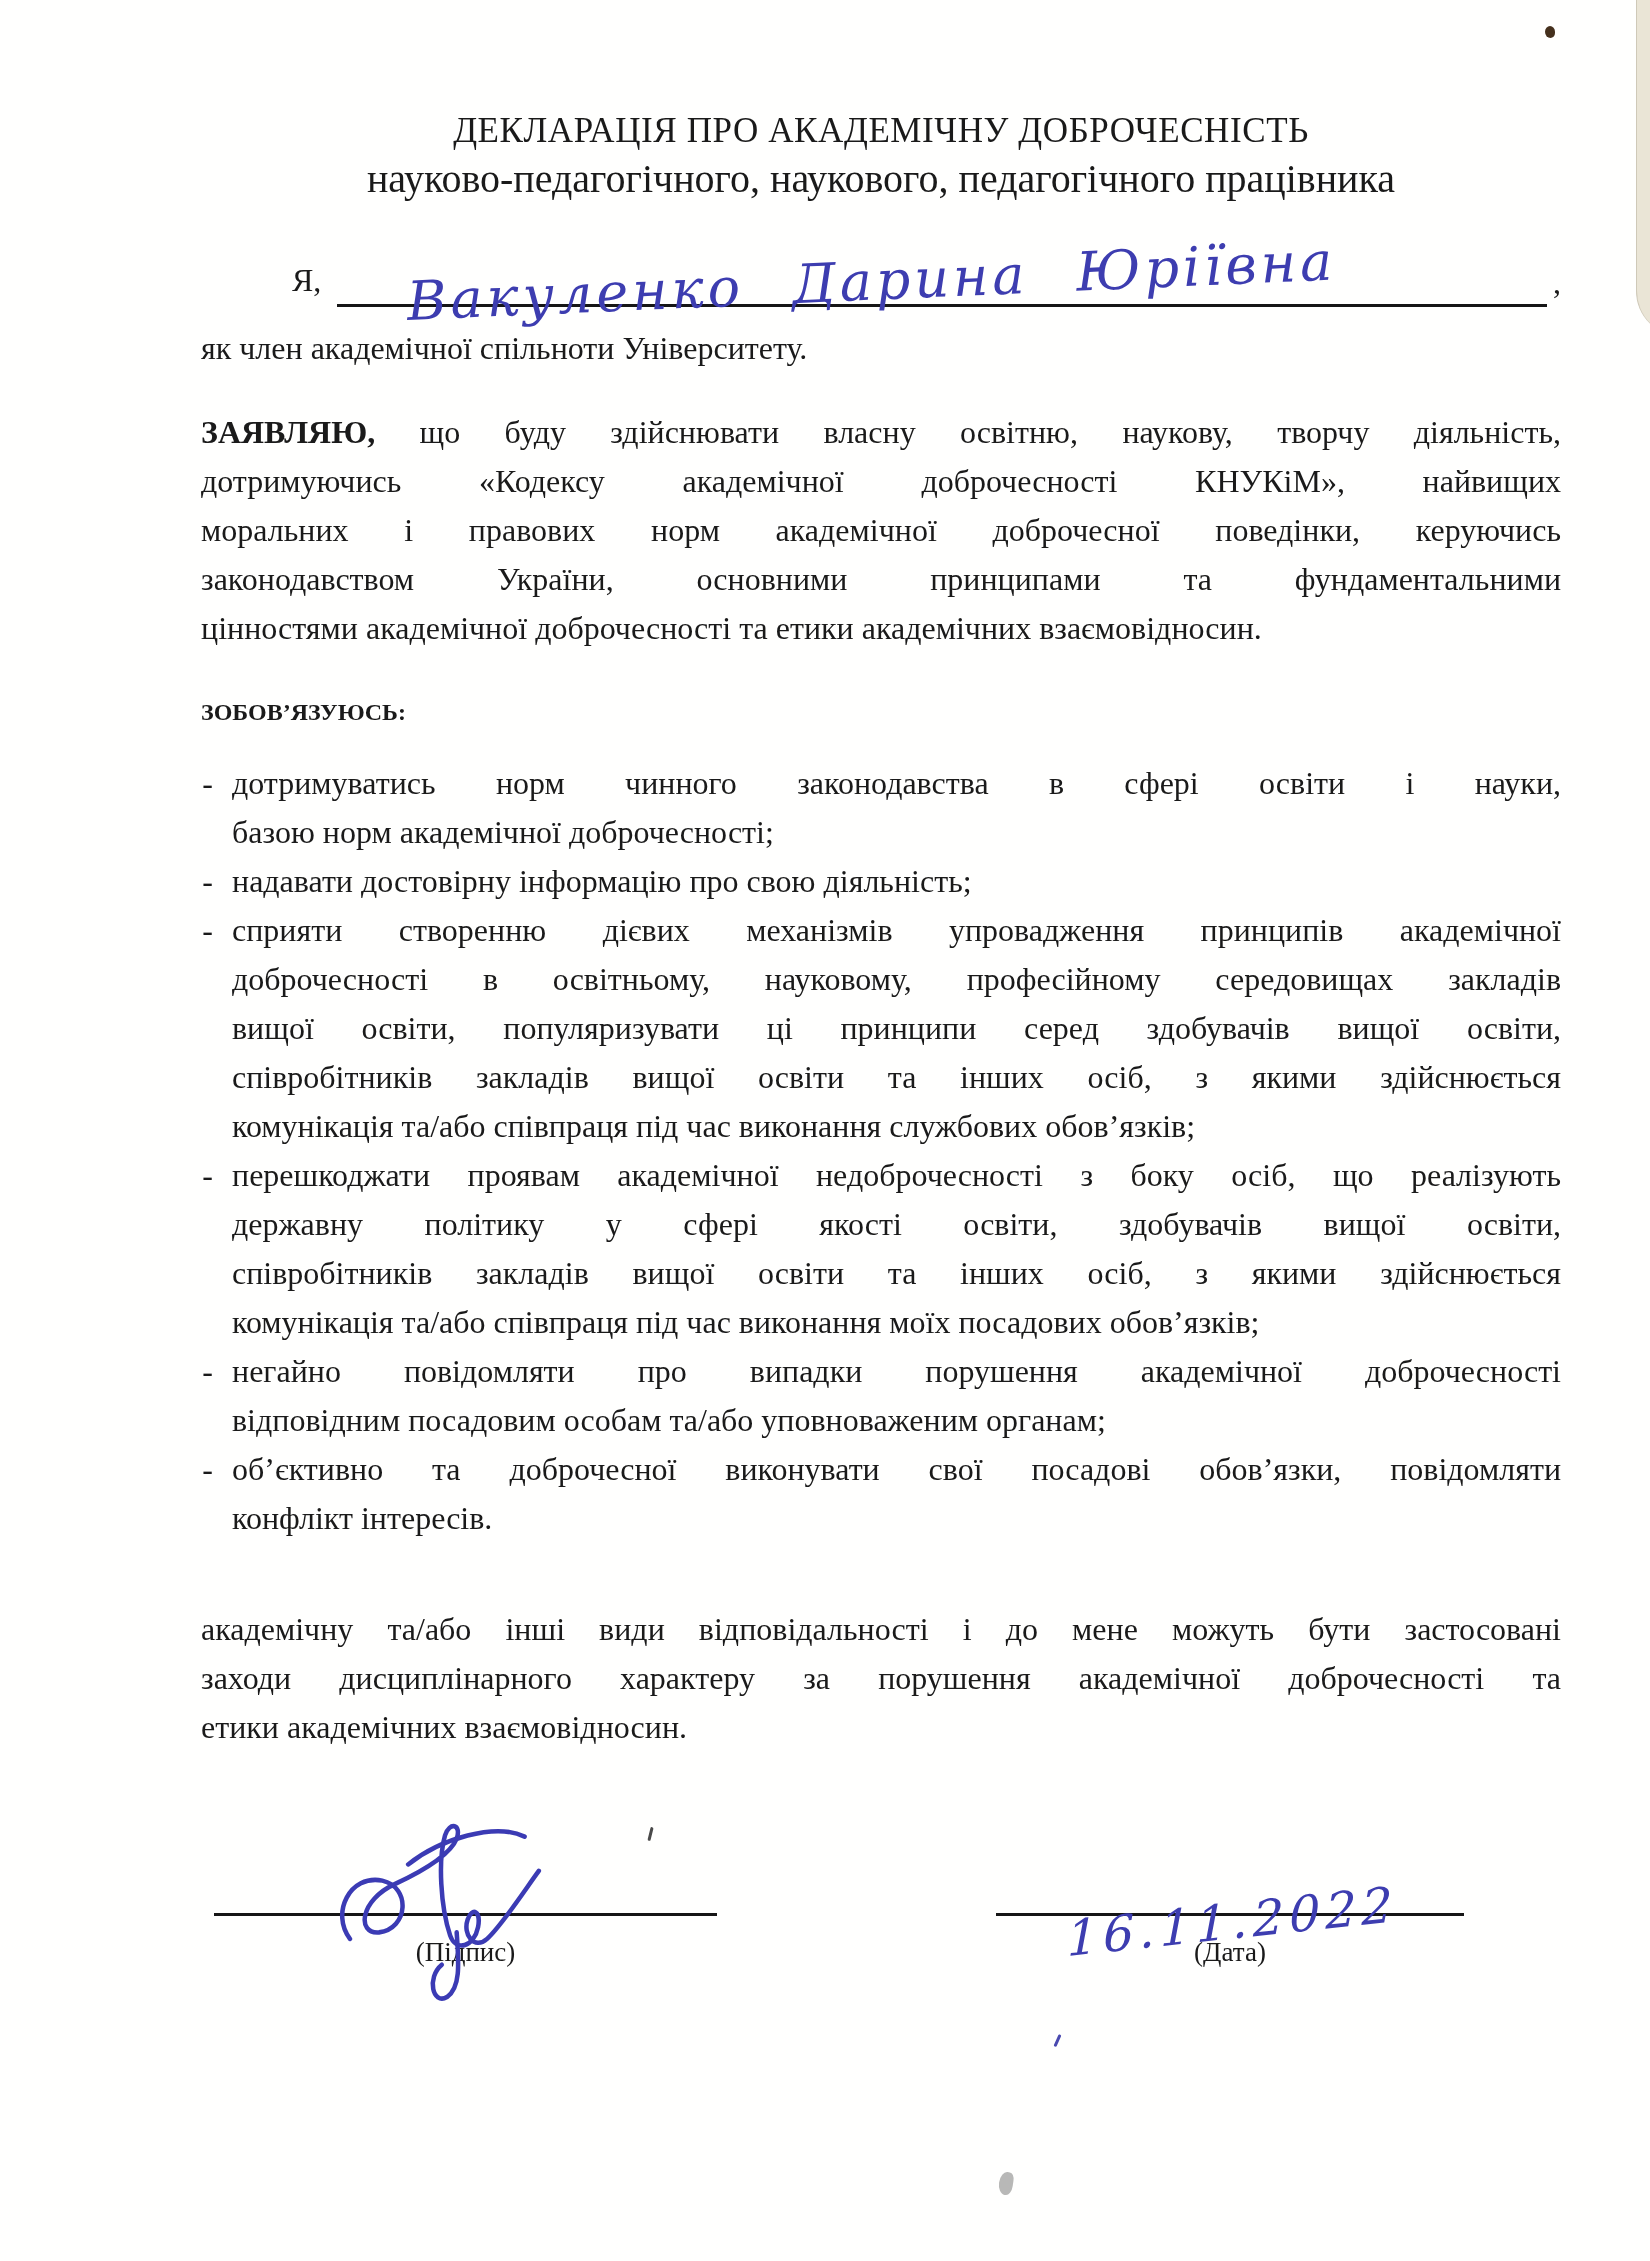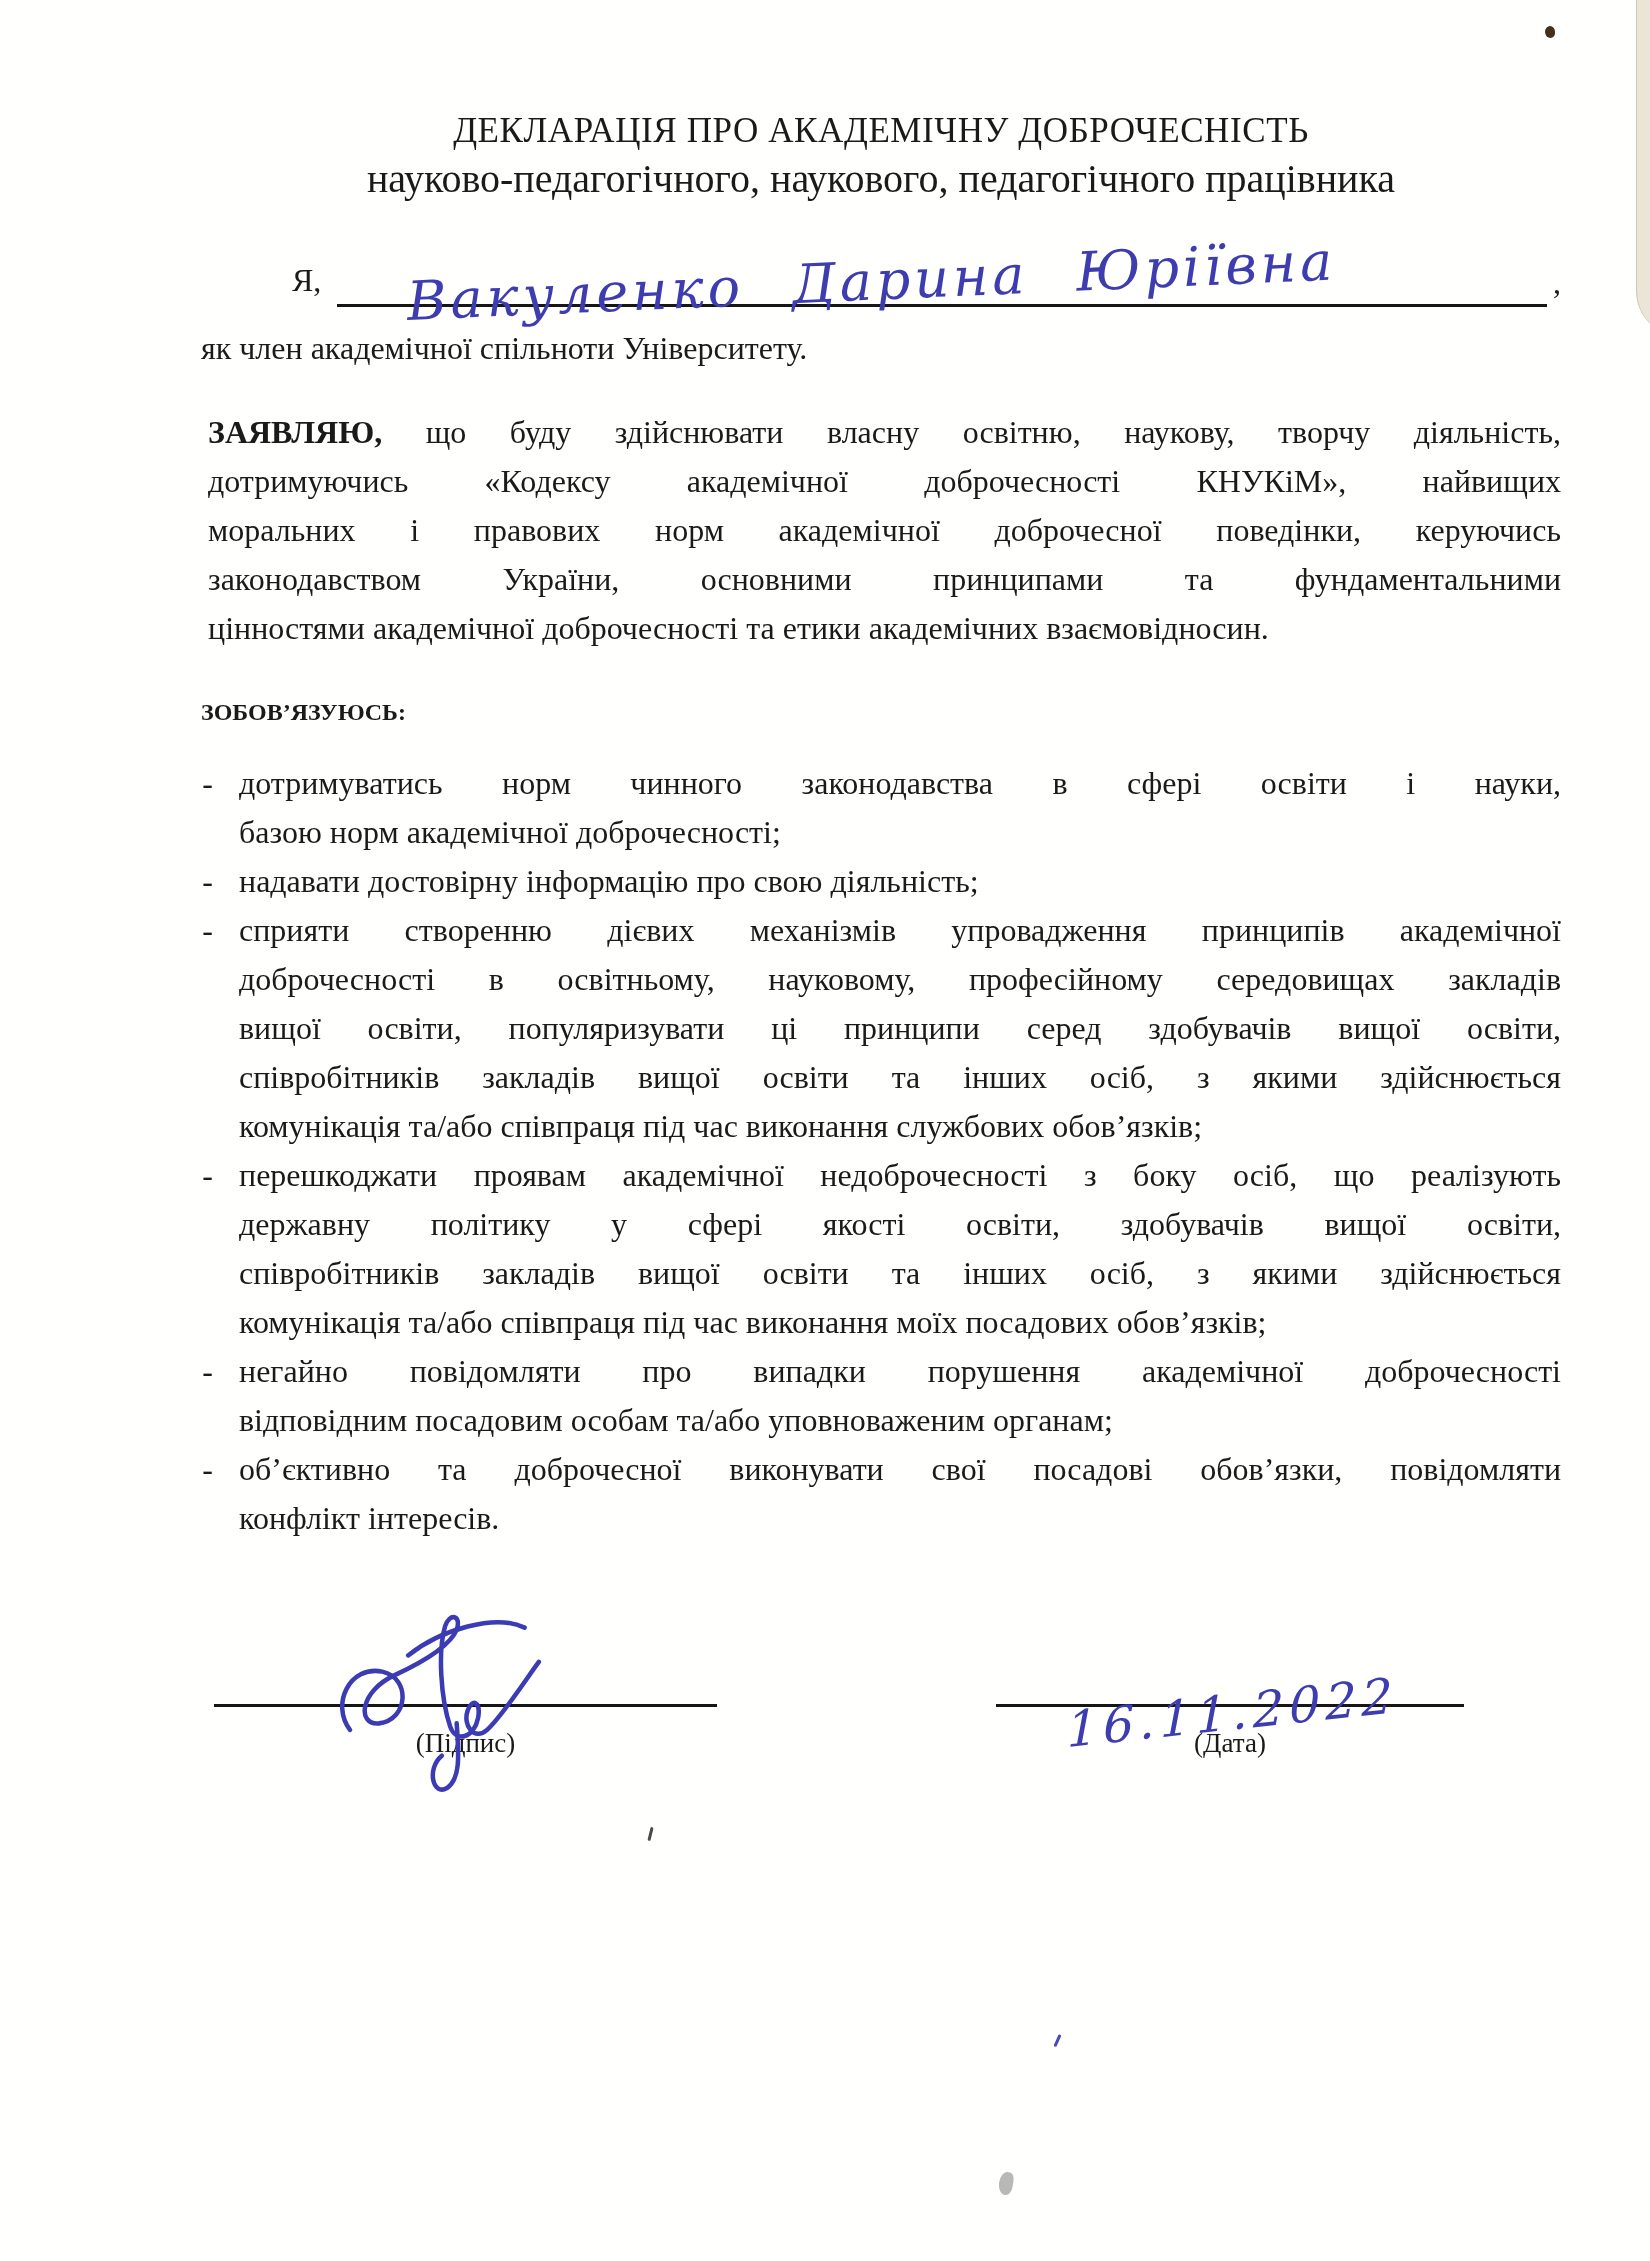--- a/index.html
+++ b/index.html
@@ -19,21 +19,21 @@
   .speck.smudge{left:999px;top:2172px;width:14.2px;height:23px;background:#9a9a98;opacity:.7;
                 border-radius:60% 40% 50% 60%;transform:rotate(8deg);}
 
   .content{position:relative;padding:109px 129px 0 162px;}
 
   .title{text-align:center;font-size:35px;line-height:43px;letter-spacing:0.6px;}
   .subtitle{text-align:center;font-size:40px;line-height:40px;margin-top:6.5px;}
 
   
   .body-text{font-size:32px;line-height:49px;}
-  .jline{text-align:justify;margin-left:7px;}
+  .jline{text-align:justify;}
   .jline.stretch{text-align-last:justify;}
 
   
   .i-row{display:flex;align-items:flex-end;margin-top:56px;font-size:32px;line-height:49px;}
   .i-pron{margin-left:91px;padding-bottom:1.3px;}
   .name-line{flex:1;position:relative;margin-left:15.5px;margin-right:6.5px;
              border-bottom:3.2px solid #161616;height:49px;}
   .handwritten-name{position:absolute;left:71px;bottom:-22px;white-space:nowrap;
       font-family:"DejaVu Serif","Liberation Serif",serif;font-style:italic;
       color:#3d3db0;font-size:54px;letter-spacing:3.9px;word-spacing:27px;
@@ -146,20 +146,25 @@
         <div class="bullet">
           <span class="dash">-</span>
           <div class="blines">
             <div class="jline stretch">об’єктивно та доброчесної виконувати свої посадові обов’язки, повідомляти</div>
             <div class="jline">конфлікт інтересів.</div>
           </div>
         </div>
       </div>
 
     <div class="para ack body-text">
+      <div>
+          <div class="jline stretch">академічну та/або інші види відповідальності і до мене можуть бути застосовані</div>
+          <div class="jline stretch">заходи дисциплінарного характеру за порушення академічної доброчесності та</div>
+          <div class="jline">етики академічних взаємовідносин.</div>
+        </div>
     </div>
 
     <div class="sig-row">
       <div class="sig-col left">
         <div class="left-pad-spacer"></div>
         <svg class="sig-svg" width="259" height="207" viewBox="0 0 400 320">
           <g fill="none" stroke="#3b3bb4" stroke-width="7" stroke-linecap="round">
             <path d="M60 210 C30 170 60 110 110 120 C155 130 150 195 105 200 C70 203 75 150 130 125 C175 104 215 80 225 55 C233 33 214 28 207 50 C196 88 200 160 215 205 C224 231 252 222 258 192 C263 167 249 160 242 180 C234 203 252 228 272 210 C295 189 330 135 352 105"></path>
             <path d="M225 200 C228 245 232 285 210 300 C188 313 178 270 202 250"></path>
             <path d="M150 95 C200 55 285 30 330 52"></path>

